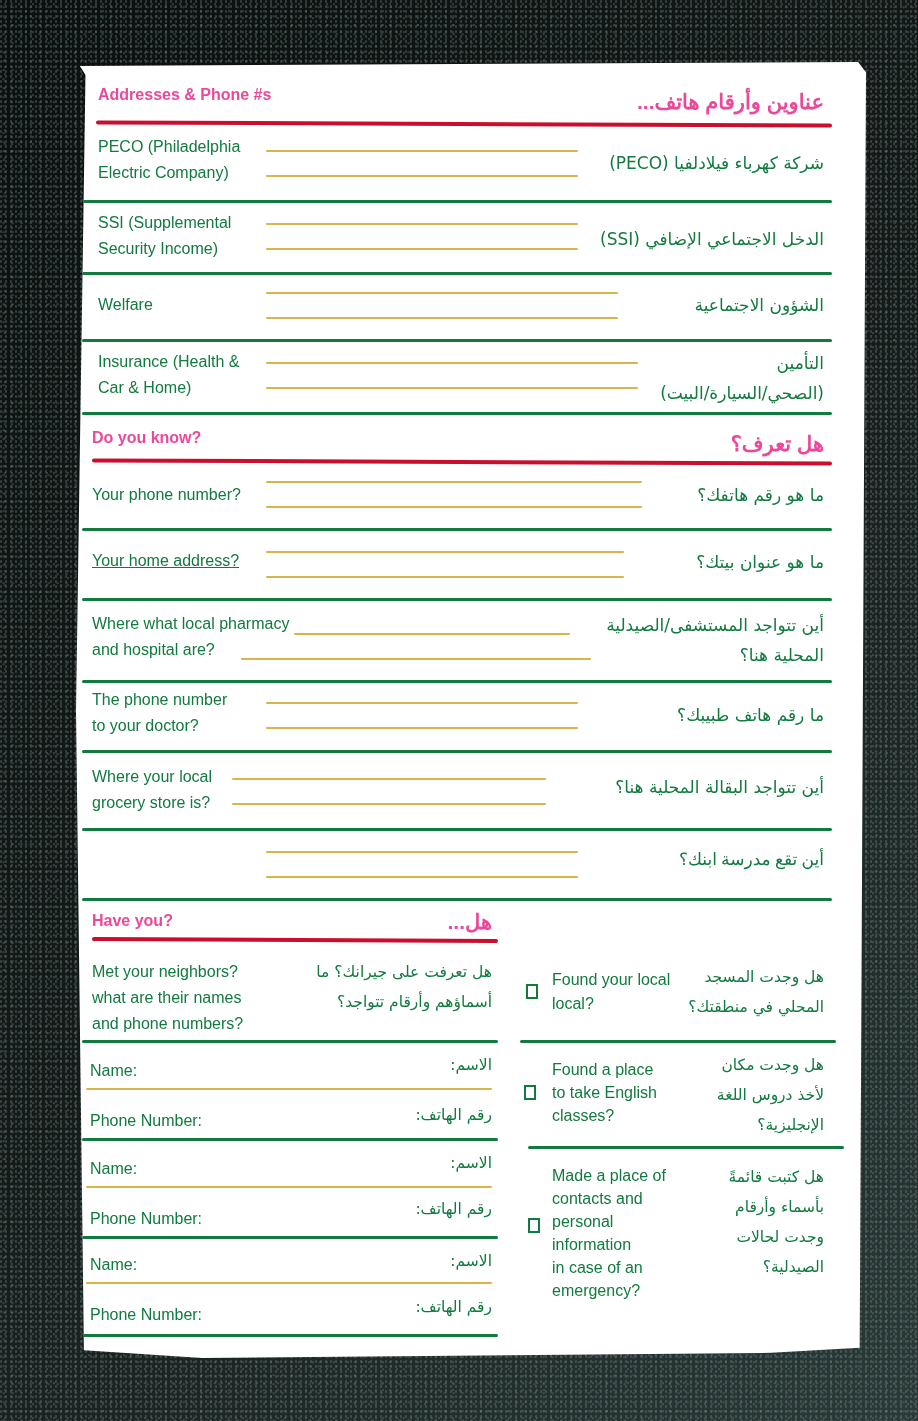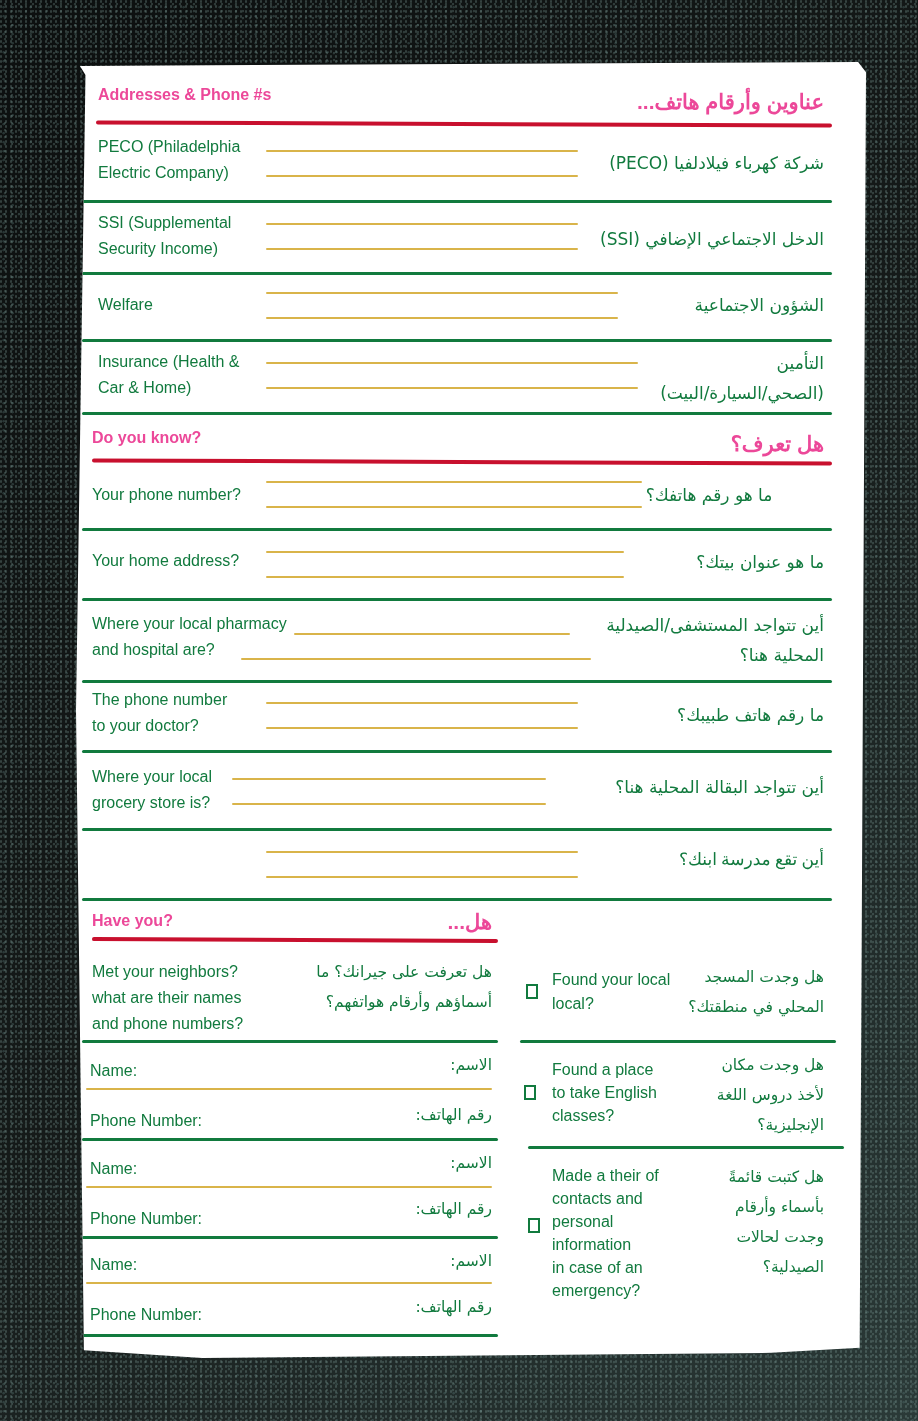--- a/index.html
+++ b/index.html
@@ -77,31 +77,31 @@
   </div>
   <div class="green-rule" style="left:6px;top:350px;width:750px;"></div>
 
   <div class="abs red hdr" style="left:16px;top:367px;">Do you know?</div>
   <div class="abs red hdr-ar" style="right:42px;top:370px;width:200px;">هل تعرف؟</div>
   <div class="red-rule" style="left:16px;top:398px;width:740px;"></div>
 
   <div class="abs lbl" style="left:16px;top:420px;">Your phone number?</div>
   <div class="gold-line field" style="left:190px;top:419px;width:376px;"></div>
   <div class="gold-line field" style="left:190px;top:444px;width:376px;"></div>
-  <div class="abs ar" style="right:42px;top:418px;width:230px;text-align:center;">ما هو رقم هاتفك؟</div>
+  <div class="abs ar" style="right:42px;top:418px;width:230px;">ما هو رقم هاتفك؟</div>
   <div class="green-rule" style="left:6px;top:466px;width:750px;"></div>
 
-  <div class="abs lbl" style="left:16px;top:486px;">Your home address?</div>
+  <div class="abs lbl" style="left:16px;top:486px;text-decoration:underline;">Your home address?</div>
   <div class="gold-line field" style="left:190px;top:489px;width:358px;"></div>
   <div class="gold-line field" style="left:190px;top:514px;width:358px;"></div>
   <div class="abs ar" style="right:42px;top:485px;width:230px;">ما هو عنوان بيتك؟</div>
   <div class="green-rule" style="left:6px;top:536px;width:750px;"></div>
 
   <div class="abs lbl" style="left:16px;top:549px;">
-    <div>Where your local pharmacy</div>
+    <div>Where what local pharmacy</div>
     <div>and hospital are?</div>
   </div>
   <div class="gold-line field" style="left:218px;top:571px;width:276px;"></div>
   <div class="gold-line field" style="left:165px;top:596px;width:350px;"></div>
   <div class="abs ar" style="right:42px;top:548px;width:240px;">
     <div>أين تتواجد المستشفى/الصيدلية</div>
     <div>المحلية هنا؟</div>
   </div>
   <div class="green-rule" style="left:6px;top:618px;width:750px;"></div>
 
@@ -132,21 +132,21 @@
   <div class="abs red hdr-ar" style="left:300px;top:848px;width:116px;">هل...</div>
   <div class="red-rule" style="left:16px;top:876px;width:406px;"></div>
 
   <div class="abs lbl" style="left:16px;top:897px;">
     <div>Met your neighbors?</div>
     <div>what are their names</div>
     <div>and phone numbers?</div>
   </div>
   <div class="abs ar ar-small" style="left:196px;top:895px;width:220px;">
     <div>هل تعرفت على جيرانك؟ ما</div>
-    <div>أسماؤهم وأرقام هواتفهم؟</div>
+    <div>أسماؤهم وأرقام تتواجد؟</div>
   </div>
   <div class="green-rule" style="left:6px;top:978px;width:416px;"></div>
 
   <div class="abs lbl" style="left:14px;top:996px;">Name:</div>
   <div class="abs ar ar-small" style="left:316px;top:988px;width:100px;">الاسم:</div>
   <div class="gold-line field" style="left:10px;top:1026px;width:406px;"></div>
   <div class="abs lbl" style="left:14px;top:1046px;">Phone Number:</div>
   <div class="abs ar ar-small" style="left:296px;top:1038px;width:120px;">رقم الهاتف:</div>
   <div class="green-rule" style="left:6px;top:1076px;width:416px;"></div>
 
@@ -183,21 +183,21 @@
   </div>
   <div class="abs lbl" style="left:476px;top:996px;line-height:23px;">
     <div>Found a place</div>
     <div>to take English</div>
     <div>classes?</div>
   </div>
   <div class="green-rule" style="left:452px;top:1084px;width:316px;"></div>
 
   <div class="checkbox" style="left:452px;top:1156px;"></div>
   <div class="abs lbl" style="left:476px;top:1102px;line-height:23px;">
-    <div>Made a their of</div>
+    <div>Made a place of</div>
     <div>contacts and</div>
     <div>personal</div>
     <div>information</div>
     <div>in case of an</div>
     <div>emergency?</div>
   </div>
   <div class="abs ar ar-small" style="left:590px;top:1100px;width:158px;">
     <div>هل كتبت قائمةً</div>
     <div>بأسماء وأرقام</div>
     <div>وجدت لحالات</div>

